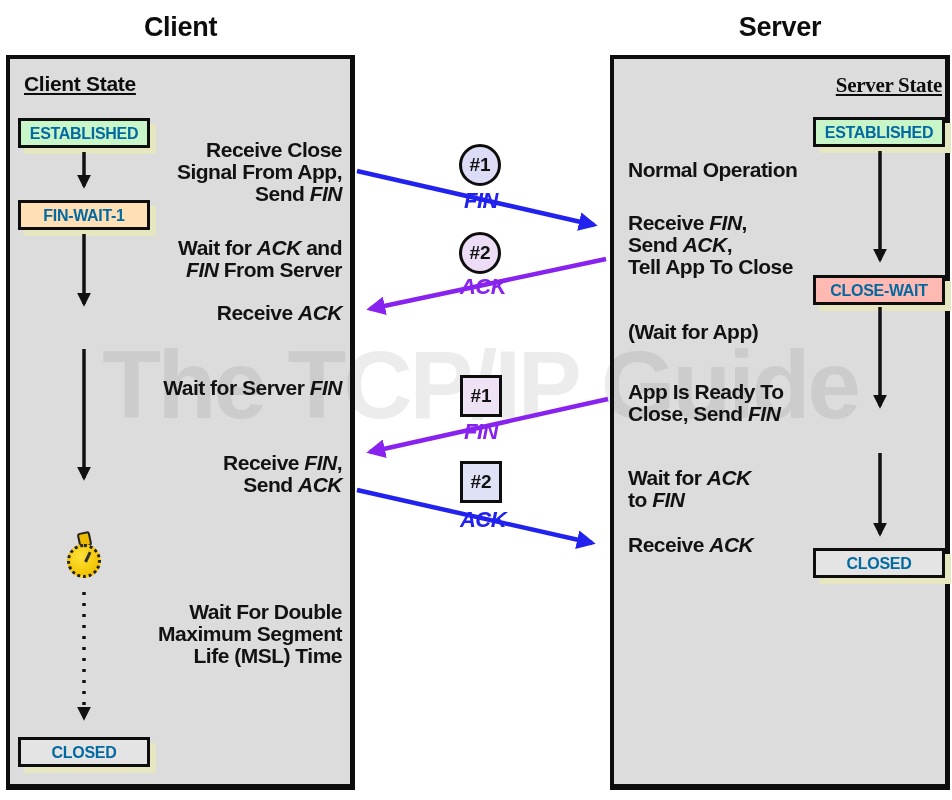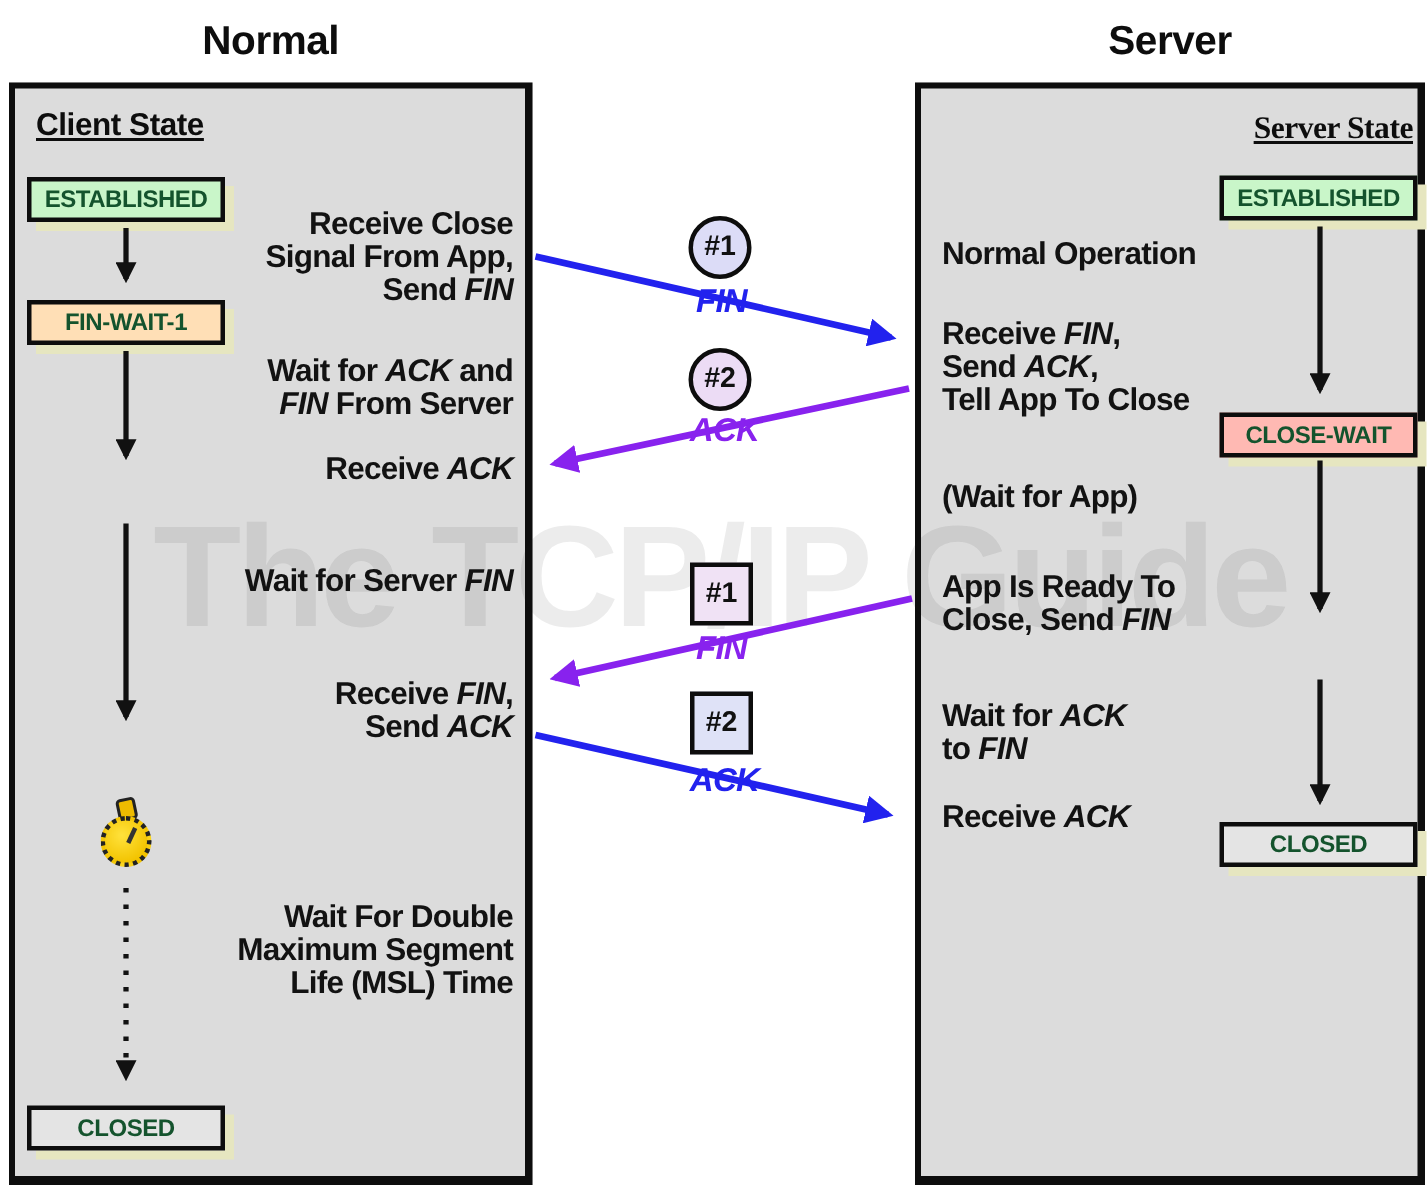--- a/index.html
+++ b/index.html
@@ -18,21 +18,21 @@
     font-size:96px;font-weight:bold;letter-spacing:-3px;white-space:nowrap;
     color:rgba(40,40,40,0.085);text-align:center;z-index:2;pointer-events:none;
   }
   .heading{position:absolute;font-size:21px;font-weight:bold;text-decoration:underline;color:#0d0d0d;z-index:3;letter-spacing:-0.3px;}
   .client-heading{left:24px;top:72px;}
   .server-heading{right:10px;top:73px;font-family:Liberation Serif, serif;}
   .state{
     position:absolute;width:132px;height:30px;box-sizing:border-box;
     border:3px solid #0d0d0d;background:#e4e4e4;
     font-size:16px;font-weight:bold;text-align:center;line-height:25px;
-    color:#14532d;box-shadow:6px 6px 0 #e6e6c0;z-index:3;letter-spacing:-0.3px;
+    color:#0369a1;box-shadow:6px 6px 0 #e6e6c0;z-index:3;letter-spacing:-0.3px;
   }
   .green{background:#c9f6c9;} .peach{background:#ffdfb6;} .pink{background:#ffb9b3;} .gray{background:#e4e4e4;}
   .cs1{left:18px;top:118px;} .cs2{left:18px;top:200px;} .cs3{left:18px;top:318px;} .cs4{left:18px;top:492px;} .cs5{left:18px;top:737px;}
   .ss1{left:813px;top:117px;} .ss2{left:813px;top:275px;} .ss3{left:813px;top:420px;} .ss4{left:813px;top:548px;}
   .note{position:absolute;font-size:21px;font-weight:bold;line-height:22px;color:#121212;z-index:3;letter-spacing:-0.5px;}
   .c-note{left:112px;width:230px;text-align:right;}
   .s-note{left:628px;width:210px;text-align:left;}
   .cn1{top:139px;} .cn2{top:237px;} .cn3{top:302px;} .cn4{top:377px;} .cn5{top:452px;} .cn6{top:601px;}
   .sn1{top:159px;} .sn2{top:212px;} .sn3{top:321px;} .sn4{top:381px;} .sn5{top:467px;} .sn6{top:534px;}
   .arrows{position:absolute;left:0;top:0;z-index:4;pointer-events:none;}
@@ -59,21 +59,21 @@
     background:radial-gradient(circle at 40% 35%, #ffe23c, #f2c300 75%);
     border:3px dotted #222;box-sizing:border-box;
   }
   .timer-hand{position:absolute;left:14px;top:4px;width:3px;height:11px;background:#333;transform:rotate(25deg);transform-origin:bottom center;}
 </style>
 </head>
 <body>
 
 <div class="canvas">
 
-  <div class="col-title client-title">Normal</div>
+  <div class="col-title client-title">Client</div>
   <div class="col-title server-title">Server</div>
 
   <div class="panel client-panel"></div>
   <div class="panel server-panel"></div>
 
   <div class="watermark">The TCP/IP Guide</div>
 
   <div class="heading client-heading">Client State</div>
   <div class="heading server-heading">Server State</div>
 

